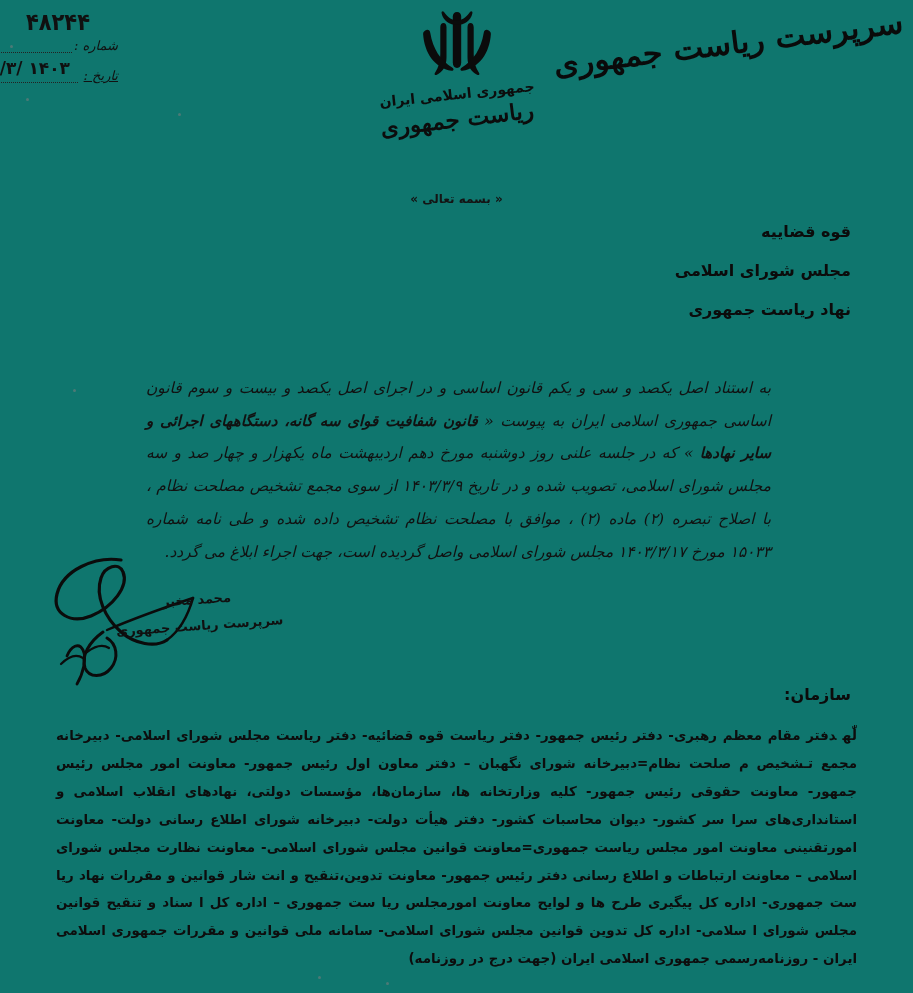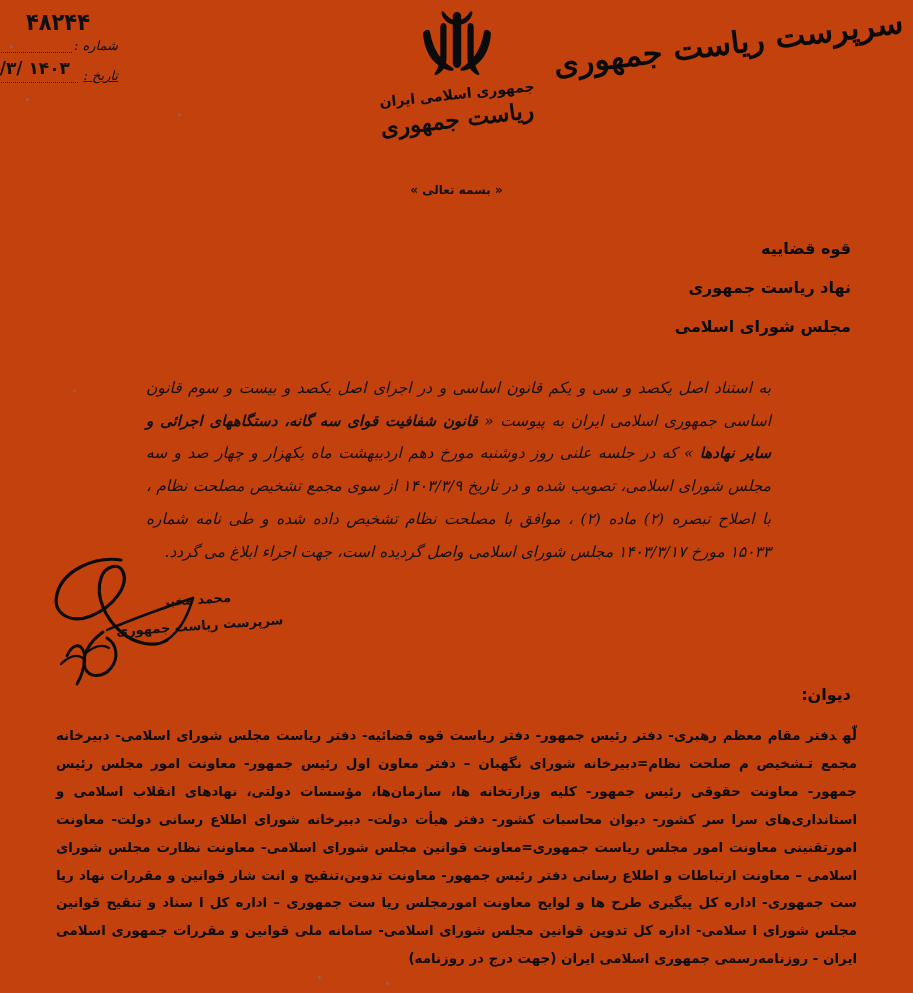--- a/index.html
+++ b/index.html
@@ -13,21 +13,21 @@
     height: 993px;
     position: relative;
     overflow: hidden;
     font-family: "DejaVu Sans", "Liberation Sans", sans-serif;
     color: #0d0d0d;
   }
 
   .page {
     position: absolute;
     inset: 0;
-    background: #c2410c;
+    background: #0f766e;
   }
 
   
   .stamp-box {
     position: absolute;
     top: 8px;
     right: 795px;          
     left: 12px;
     width: 190px;
     height: 88px;
@@ -115,38 +115,37 @@
     transform: rotate(-7deg) scaleX(1.06);
     letter-spacing: -2px;
     white-space: nowrap;
   }
 
   
   .basmala {
     position: absolute;
     top: 176px;
     left: 0; right: 0;
-    margin: 7px auto;
+    margin: 16px auto;
     width: 260px;
     text-align: center;
     font-family: "DejaVu Sans", sans-serif;
     font-size: 12px;
     font-weight: 600;
     color: #141414;
   }
 
   
   .addressees {
     position: absolute;
     top: 222px;
     right: 62px;
     width: 300px;
     text-align: right;
     direction: rtl;
-    margin-top: 17px;
   }
   .addressee {
     font-family: "DejaVu Sans", sans-serif;
     font-size: 16px;
     font-weight: 700;
     color: #0b0b0b;
     margin-bottom: 20px;
     letter-spacing: 0px;
   }
 
@@ -279,22 +278,22 @@
     <div class="emblem-line1">جمهوری اسلامی ایران</div>
     <div class="emblem-line2">ریاست جمهوری</div>
   </div>
 
   <div class="office-title">سرپرست ریاست جمهوری</div>
 
   <div class="basmala">« بسمه تعالی »</div>
 
   <div class="addressees">
     <div class="addressee">قوه قضاییه</div>
+    <div class="addressee">مجلس شورای اسلامی</div>
     <div class="addressee">نهاد ریاست جمهوری</div>
-    <div class="addressee">مجلس شورای اسلامی</div>
   </div>
 
   <div class="body-text">
     <span>به استناد اصل یکصد و سی و یکم قانون اساسی و در اجرای اصل یکصد و بیست و سوم قانون اساسی جمهوری اسلامی ایران به پیوست « </span><b>قانون شفافیت قوای سه گانه، دستگاههای اجرائی و سایر نهادها</b><span> » که در جلسه علنی روز دوشنبه مورخ دهم اردیبهشت ماه یکهزار و چهار صد و سه مجلس شورای اسلامی، تصویب شده و در تاریخ ۱۴۰۳/۳/۹ از سوی مجمع تشخیص مصلحت نظام ، با اصلاح تبصره (۲) ماده (۲) ، موافق با مصلحت نظام تشخیص داده شده و طی نامه شماره ۱۵۰۳۳ مورخ ۱۴۰۳/۳/۱۷ مجلس شورای اسلامی واصل گردیده است، جهت اجراء ابلاغ می گردد.</span>
   </div>
 
   <div class="signature-block">
     <svg class="sig-ink" width="230" height="135" viewBox="0 0 230 135" aria-hidden="true">
       <g fill="none" stroke="#0b0b0b" stroke-linecap="round" stroke-linejoin="round">
         <path d="M78 8 C52 4 20 18 14 42 C9 62 28 72 48 64 C70 55 86 34 80 20 C76 10 62 14 58 26 C52 44 62 66 78 80 C92 92 112 96 124 88" stroke-width="3.2"></path>
@@ -303,21 +302,21 @@
         <path d="M60 80 C46 90 38 104 42 116 C46 126 60 126 68 116 C76 106 74 92 64 86" stroke-width="3"></path>
         <path d="M24 104 C28 94 36 90 40 98 C44 106 40 122 34 132" stroke-width="2.8"></path>
         <path d="M18 112 C26 104 34 102 40 106" stroke-width="2.2"></path>
         <path d="M44 100 C52 94 60 92 66 96" stroke-width="2.2"></path>
       </g>
     </svg>
     <div class="sig-name">محمد مخبر</div>
     <div class="sig-role">سرپرست ریاست جمهوری</div>
   </div>
 
-  <div class="copies-heading">دیوان:</div>
+  <div class="copies-heading">سازمان:</div>
   <div class="copies-body">
     <span class="copies-bullet">لّٰه</span><span>دفتر مقام معظم رهبری- دفتر رئیس جمهور- دفتر ریاست قوه قضائیه- دفتر ریاست مجلس شورای اسلامی- دبیرخانه مجمع تـشخیص م صلحت نظام=دبیرخانه  شورای نگهبان – دفتر معاون اول رئیس جمهور- معاونت امور مجلس رئیس جمهور- معاونت حقوقی رئیس جمهور- کلیه وزارتخانه ها، سازمان‌ها، مؤسسات دولتی، نهادهای انقلاب اسلامی و استانداری‌های سرا سر کشور- دیوان محاسبات کشور- دفتر هیأت دولت- دبیرخانه شورای اطلاع رسانی دولت- معاونت امورتقنینی معاونت امور مجلس ریاست جمهوری=معاونت قوانین مجلس شورای اسلامی- معاونت نظارت مجلس شورای اسلامی – معاونت ارتباطات و اطلاع رسانی دفتر رئیس جمهور- معاونت تدوین،تنقیح و انت شار قوانین و مقررات نهاد ریا ست جمهوری- اداره کل پیگیری طرح ها و لوایح معاونت امورمجلس ریا ست جمهوری – اداره کل ا سناد و تنقیح قوانین مجلس  شورای ا سلامی- اداره کل تدوین قوانین مجلس شورای اسلامی- سامانه ملی قوانین و مقررات جمهوری اسلامی ایران - روزنامه‌رسمی جمهوری اسلامی ایران (جهت درج در روزنامه)</span>
   </div>
 
   <div class="speck" style="top:45px;  left:10px;  width:3px; height:3px;"></div>
   <div class="speck" style="top:98px;  left:26px;  width:3px; height:3px;"></div>
   <div class="speck" style="top:113px; left:178px; width:3px; height:3px;"></div>
   <div class="speck" style="top:389px; left:73px;  width:3px; height:3px;"></div>
   <div class="speck" style="top:976px; left:318px; width:3px; height:3px;"></div>
   <div class="speck" style="top:982px; left:386px; width:3px; height:3px;"></div>

